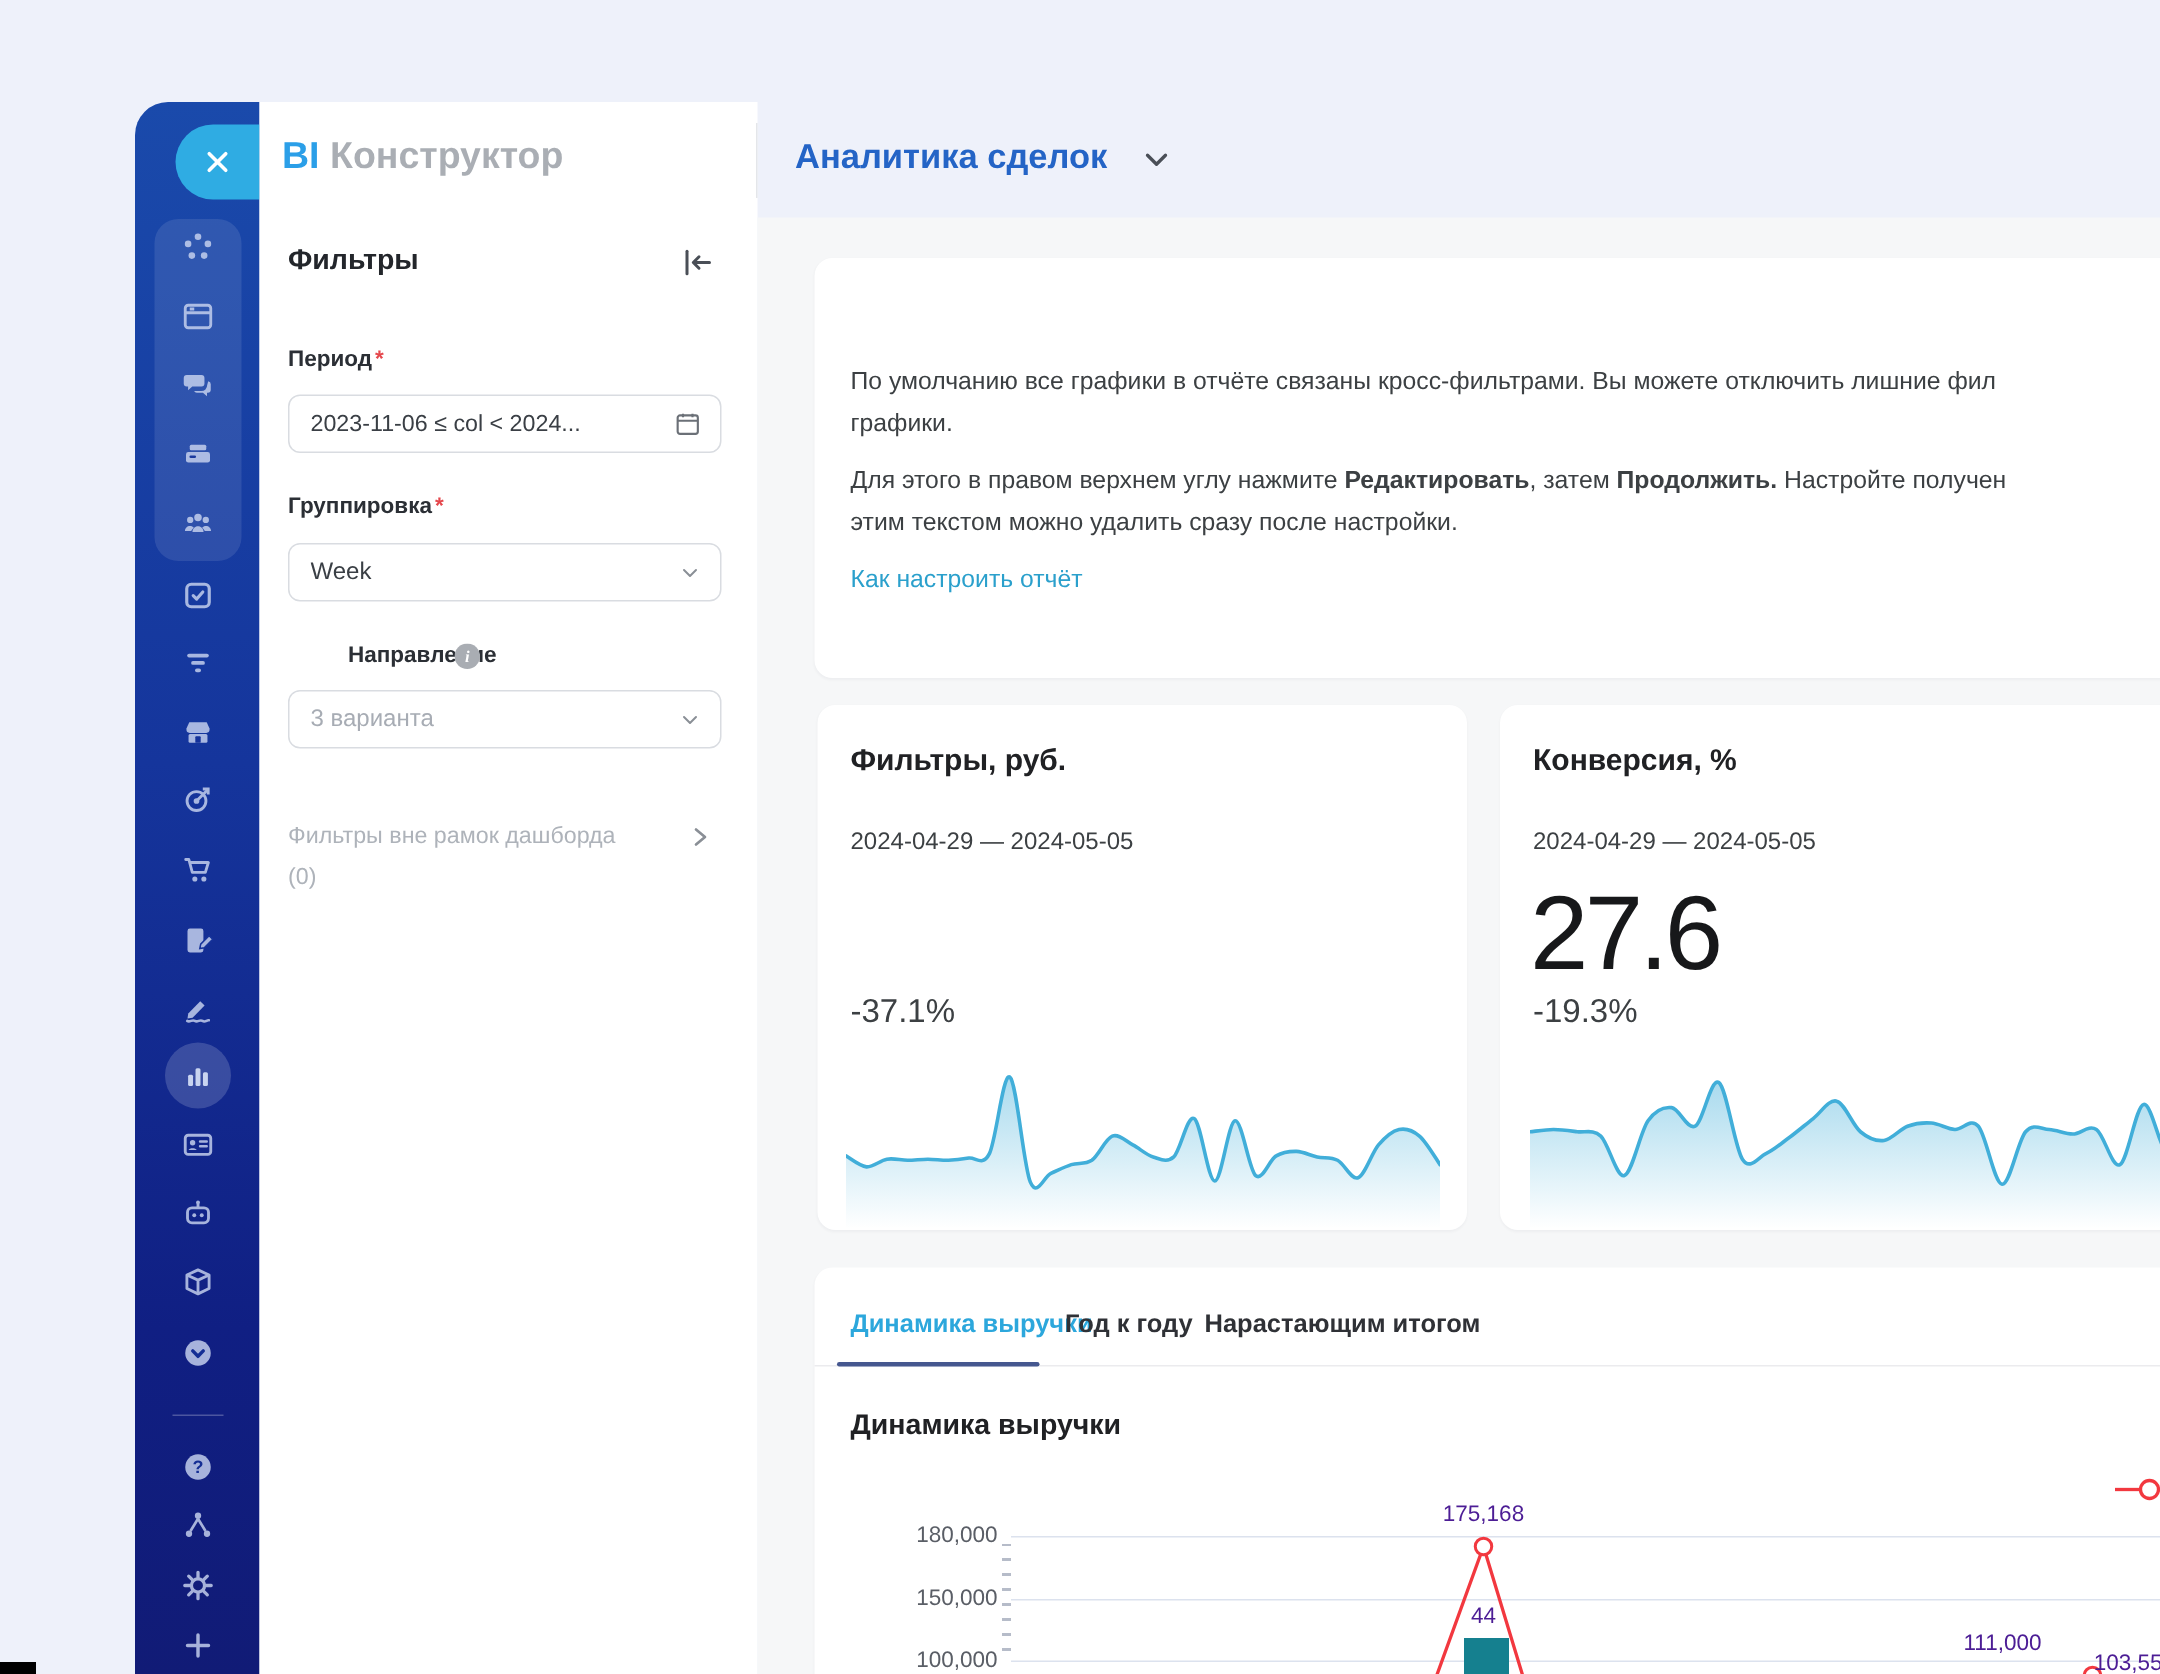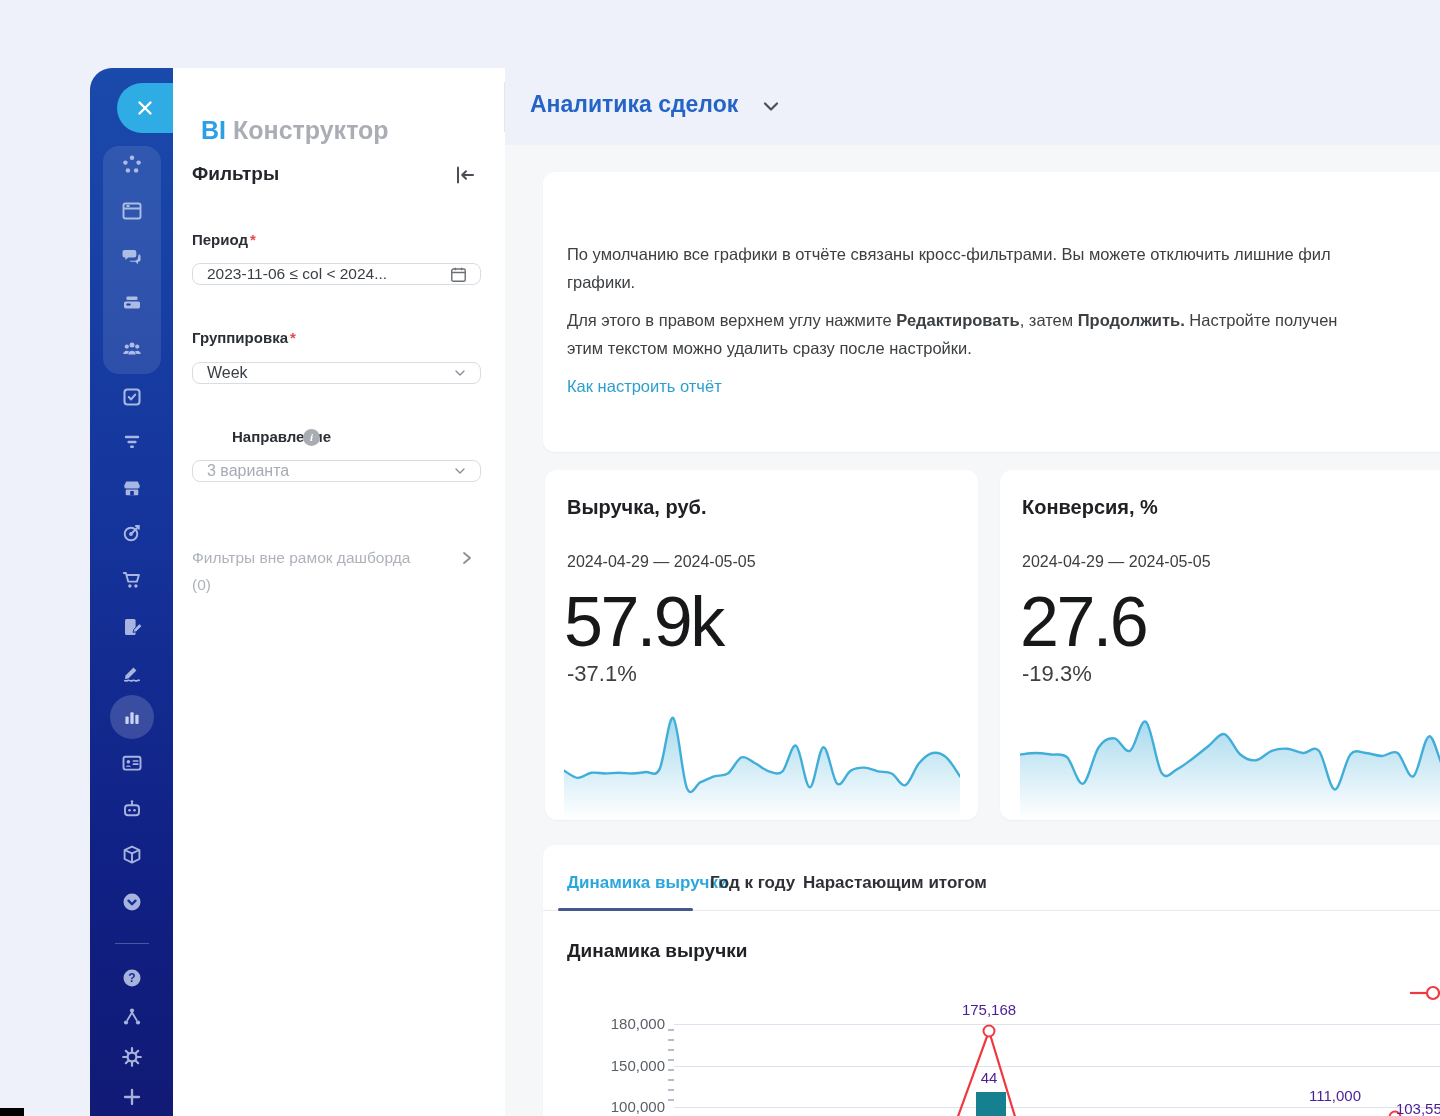--- a/index.html
+++ b/index.html
@@ -14,29 +14,29 @@
     background:rgba(255,255,255,0.10);}
   .side-active{position:absolute;left:20px;top:627px;width:44px;height:44px;border-radius:50%;
     background:rgba(255,255,255,0.17);}
   .side-ico{position:absolute;left:30px;width:24px;height:24px;opacity:.82;}
   .side-div{position:absolute;left:25px;width:34px;height:1px;background:rgba(255,255,255,0.25);}
   .close-pill{position:absolute;left:117px;top:83px;width:56px;height:50px;background:#2FACE3;
     border-radius:25px 0 0 25px;display:flex;align-items:center;justify-content:center;cursor:pointer;}
 
   
   .filter-panel{position:absolute;left:173px;top:68px;width:332px;height:1048px;background:#fff;}
-  .logo{position:absolute;left:201px;top:90px;font-size:25px;margin-top:26px;}
+  .logo{position:absolute;left:188px;top:90px;font-size:25px;}
   .logo .bi{color:#2B9FE8;font-weight:bold;}
   .logo .nm{color:#9CA1A8;font-weight:bold;opacity:.85;margin-left:7px;}
   .hdr-divider{position:absolute;left:504px;top:82px;width:1px;height:50px;background:#E4E6EA;}
   .flt-title{position:absolute;left:192px;top:163px;font-size:19px;font-weight:bold;color:#23262B;}
   .collapse-ic{position:absolute;left:452px;top:163px;width:26px;height:24px;cursor:pointer;}
   .f-label{position:absolute;font-size:15px;font-weight:bold;color:#2B2F35;}
   .f-label .req{color:#E5484D;margin-left:2px;}
-  .f-input{position:absolute;left:192px;width:289px;height:22px;border:1px solid #D9DCE1;border-radius:8px;
+  .f-input{position:absolute;left:192px;width:289px;height:39px;border:1px solid #D9DCE1;border-radius:8px;
     background:#fff;box-sizing:border-box;display:flex;align-items:center;padding:0 12px 0 14px;cursor:pointer;}
   .f-input .txt{font-size:15.5px;color:#3A3F45;flex:1;white-space:nowrap;overflow:hidden;}
   .f-input .txt.ph{color:#A7ACB4;font-size:16px;}
   .info-dot{position:absolute;width:17px;height:17px;}
   .outer-filters{position:absolute;left:192px;top:549px;width:290px;color:#AEB3BA;font-size:15.5px;cursor:pointer;}
   .outer-filters .cnt{display:block;margin-top:9px;}
   .chev-right{position:absolute;left:459px;top:550px;width:16px;height:16px;}
 
   
   .main-bg{position:absolute;left:505px;top:145px;width:935px;height:971px;background:#F6F7F8;}
@@ -262,23 +262,22 @@
   </svg>
 
   <div class="card notice-card"></div>
   <div class="ntext" style="top:245px;text-align:center;">По умолчанию все графики в отчёте связаны кросс-фильтрами. Вы можете отключить лишние фил</div>
   <div class="ntext" style="top:273px;">графики.</div>
   <div class="ntext" style="top:339px;">этим текстом можно удалить сразу после настройки.</div>
   <div class="ntext" style="top:311px;"><span>Для этого в правом верхнем углу нажмите </span><b>Редактировать</b><span>, затем </span><b>Продолжить.</b><span> Настройте получен</span></div>
   <div class="nlink">Как настроить отчёт</div>
 
   <div class="card kpi1"></div>
-  <div class="kpi-title" style="left:567px;">Выручка, руб.</div>
+  <div class="kpi-title" style="left:567px;">Фильтры, руб.</div>
   <div class="kpi-period" style="left:567px;">2024-04-29 — 2024-05-05</div>
-  <div class="kpi-value" style="left:564px;">57.9k</div>
   <div class="kpi-delta" style="left:567px;">-37.1%</div>
   <div class="sparkbox" id="spark0" style="left:564px;width:396px;"><svg width="396" height="107" viewBox="0 0 396 107">
         <defs>
           <linearGradient id="g0" x1="0" y1="0" x2="0" y2="1">
             <stop offset="0" stop-color="#41AED9" stop-opacity="0.45"></stop>
             <stop offset="1" stop-color="#41AED9" stop-opacity="0"></stop>
           </linearGradient>
         </defs>
         <path d="M0.0 58.6C2.3 59.8 9.1 65.5 13.7 65.9C18.2 66.2 22.8 61.5 27.3 60.8C31.9 60.0 36.4 61.5 41.0 61.5C45.5 61.5 50.1 60.8 54.6 60.8C59.2 60.8 63.7 61.6 68.3 61.5C72.8 61.4 77.4 60.8 81.9 60.0C86.5 59.3 91.0 66.1 95.6 57.1C100.1 48.1 104.7 2.8 109.2 6.0C113.8 9.2 118.3 65.4 122.9 76.1C127.4 86.8 132.0 72.2 136.6 70.2C141.1 68.3 145.7 65.9 150.2 64.4C154.8 62.9 159.3 64.6 163.9 61.5C168.4 58.3 173.0 47.1 177.5 45.4C182.1 43.7 186.6 48.9 191.2 51.3C195.7 53.6 200.3 58.0 204.8 59.3C209.4 60.6 213.9 63.5 218.5 59.3C223.0 55.0 227.6 31.1 232.1 33.7C236.7 36.4 241.2 75.1 245.8 75.3C250.3 75.6 254.9 35.8 259.4 35.2C264.0 34.6 268.6 67.8 273.1 71.7C277.7 75.6 282.2 61.2 286.8 58.6C291.3 55.9 295.9 55.5 300.4 55.6C305.0 55.8 309.5 58.3 314.1 59.3C318.6 60.3 323.2 59.2 327.7 61.5C332.3 63.8 336.8 74.9 341.4 73.2C345.9 71.5 350.5 56.6 355.0 51.3C359.6 45.9 364.1 42.0 368.7 41.0C373.2 40.1 377.8 41.5 382.3 45.4C386.9 49.3 393.7 61.2 396.0 64.4L396 107L0 107Z" fill="url(#g0)"></path>
         <path d="M0.0 58.6C2.3 59.8 9.1 65.5 13.7 65.9C18.2 66.2 22.8 61.5 27.3 60.8C31.9 60.0 36.4 61.5 41.0 61.5C45.5 61.5 50.1 60.8 54.6 60.8C59.2 60.8 63.7 61.6 68.3 61.5C72.8 61.4 77.4 60.8 81.9 60.0C86.5 59.3 91.0 66.1 95.6 57.1C100.1 48.1 104.7 2.8 109.2 6.0C113.8 9.2 118.3 65.4 122.9 76.1C127.4 86.8 132.0 72.2 136.6 70.2C141.1 68.3 145.7 65.9 150.2 64.4C154.8 62.9 159.3 64.6 163.9 61.5C168.4 58.3 173.0 47.1 177.5 45.4C182.1 43.7 186.6 48.9 191.2 51.3C195.7 53.6 200.3 58.0 204.8 59.3C209.4 60.6 213.9 63.5 218.5 59.3C223.0 55.0 227.6 31.1 232.1 33.7C236.7 36.4 241.2 75.1 245.8 75.3C250.3 75.6 254.9 35.8 259.4 35.2C264.0 34.6 268.6 67.8 273.1 71.7C277.7 75.6 282.2 61.2 286.8 58.6C291.3 55.9 295.9 55.5 300.4 55.6C305.0 55.8 309.5 58.3 314.1 59.3C318.6 60.3 323.2 59.2 327.7 61.5C332.3 63.8 336.8 74.9 341.4 73.2C345.9 71.5 350.5 56.6 355.0 51.3C359.6 45.9 364.1 42.0 368.7 41.0C373.2 40.1 377.8 41.5 382.3 45.4C386.9 49.3 393.7 61.2 396.0 64.4" fill="none" stroke="#41AED9" stroke-width="2.4" stroke-linejoin="round" stroke-linecap="round"></path>

